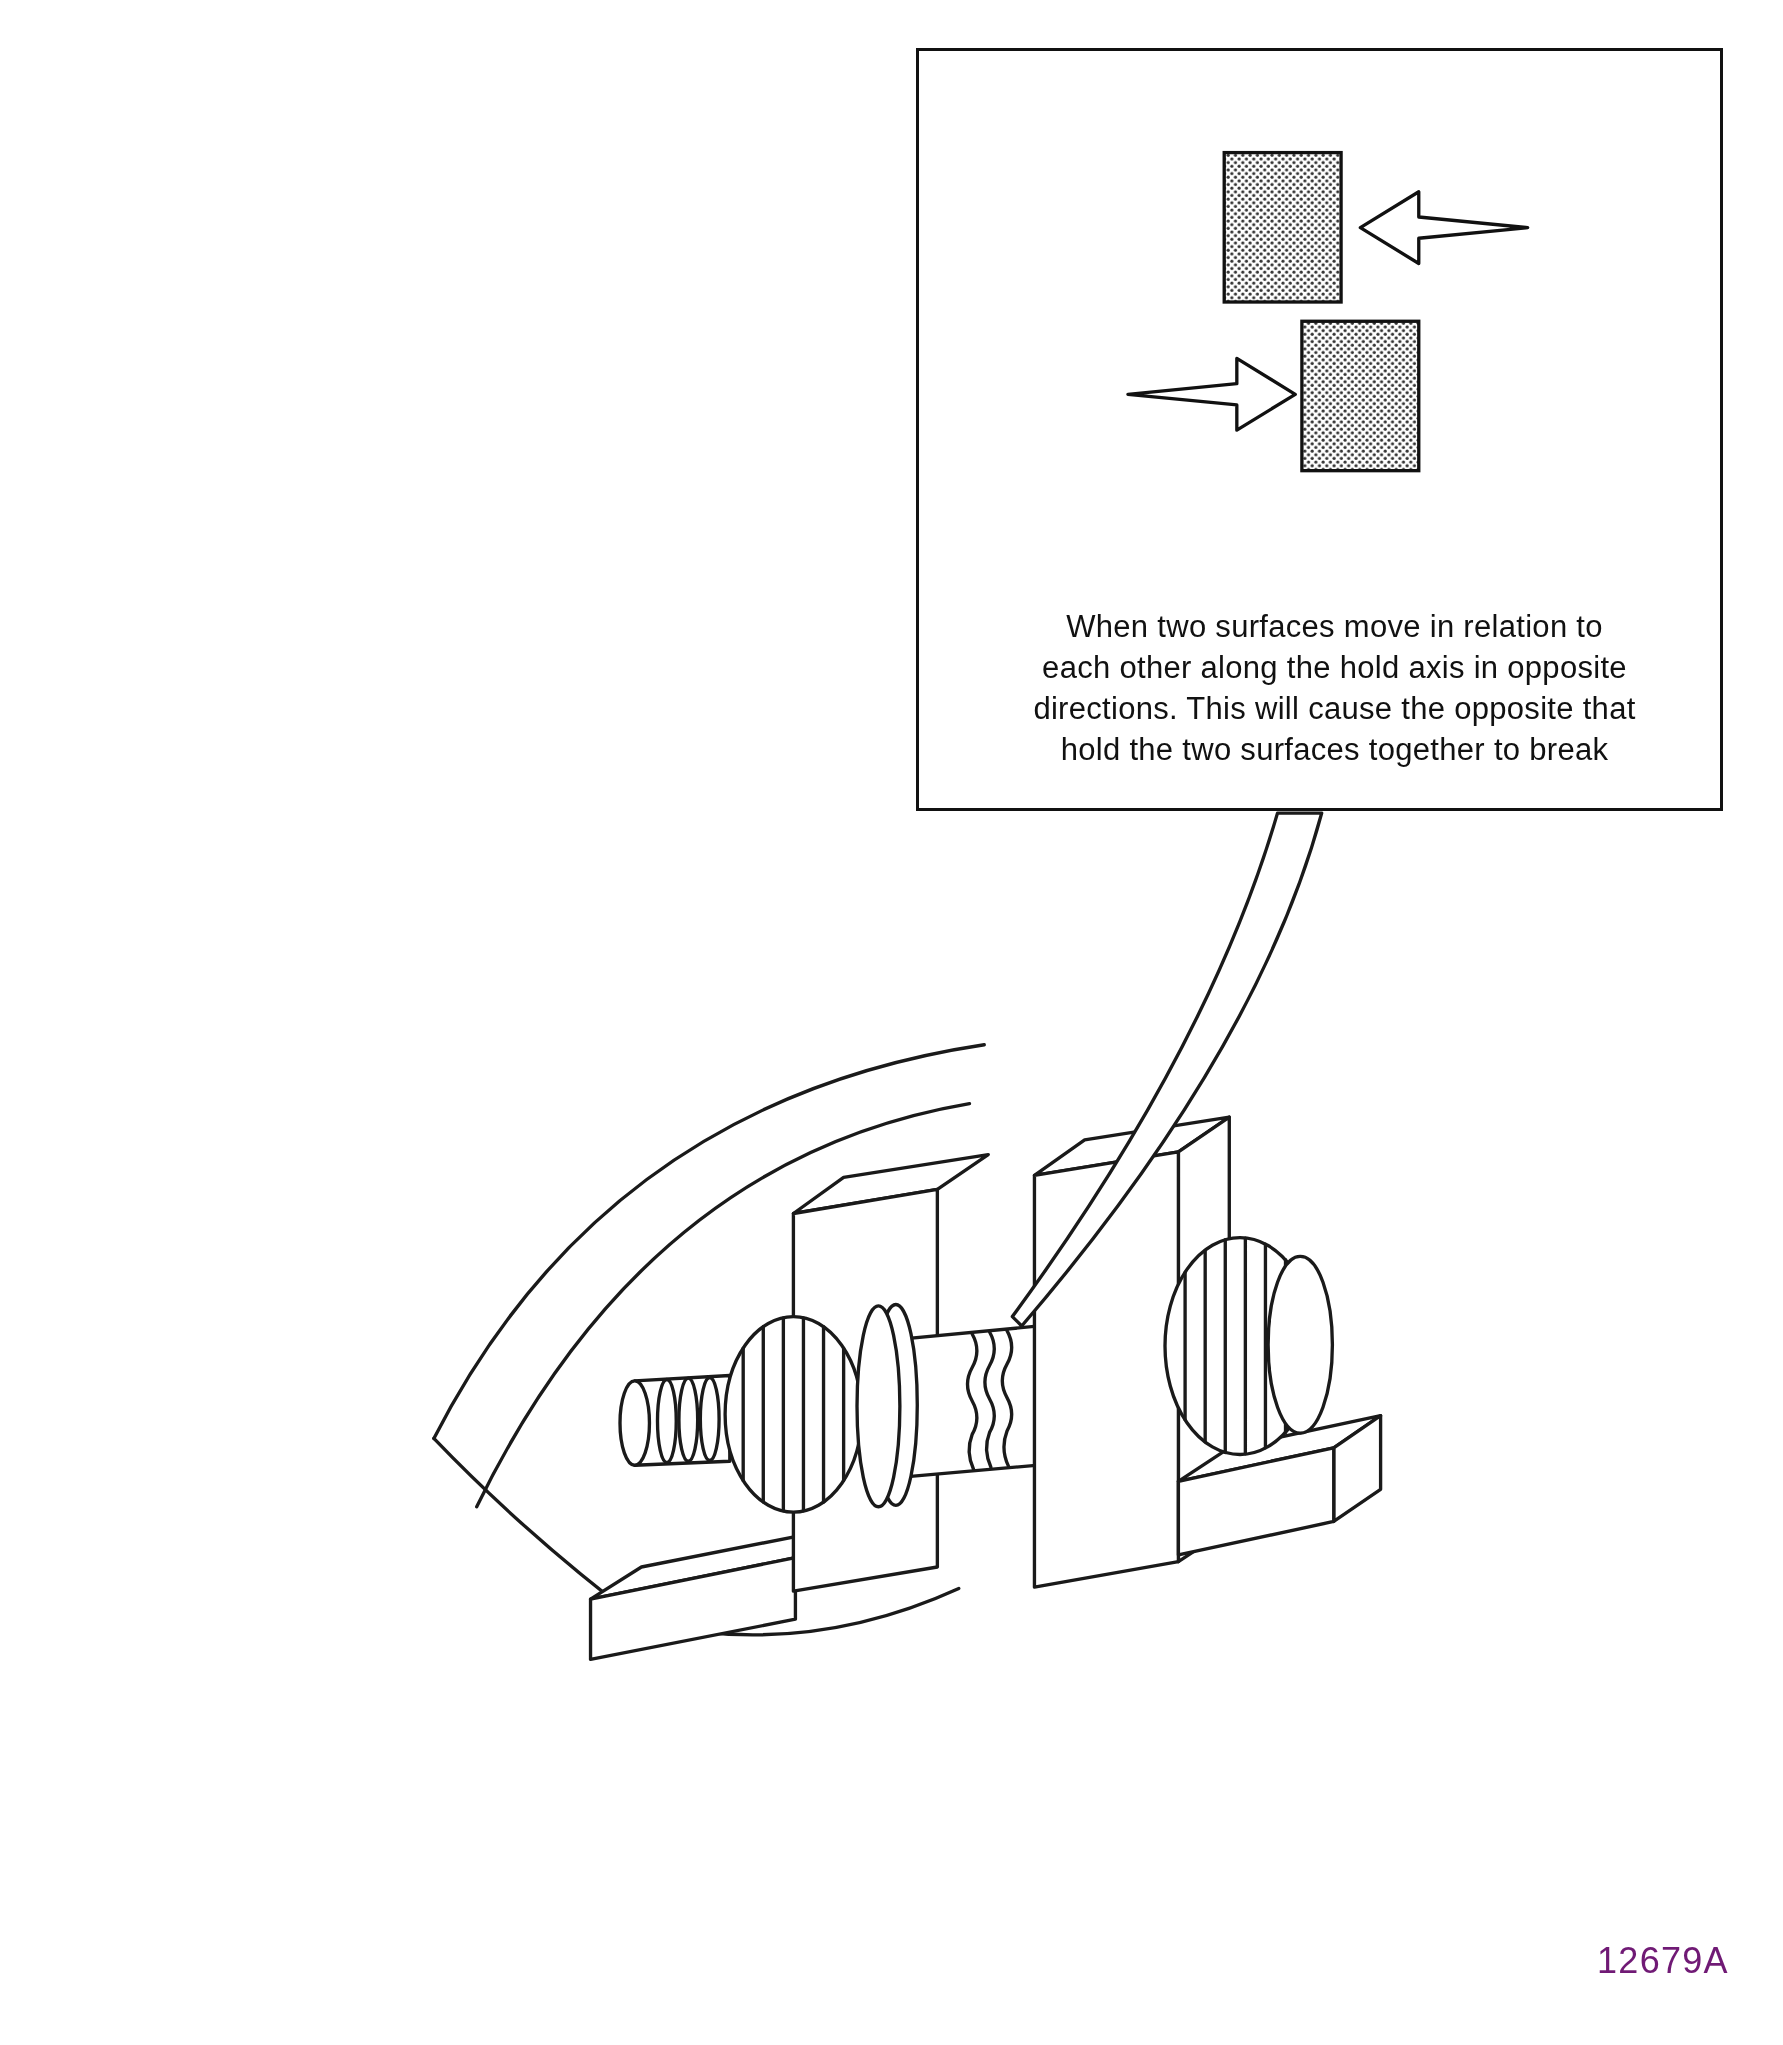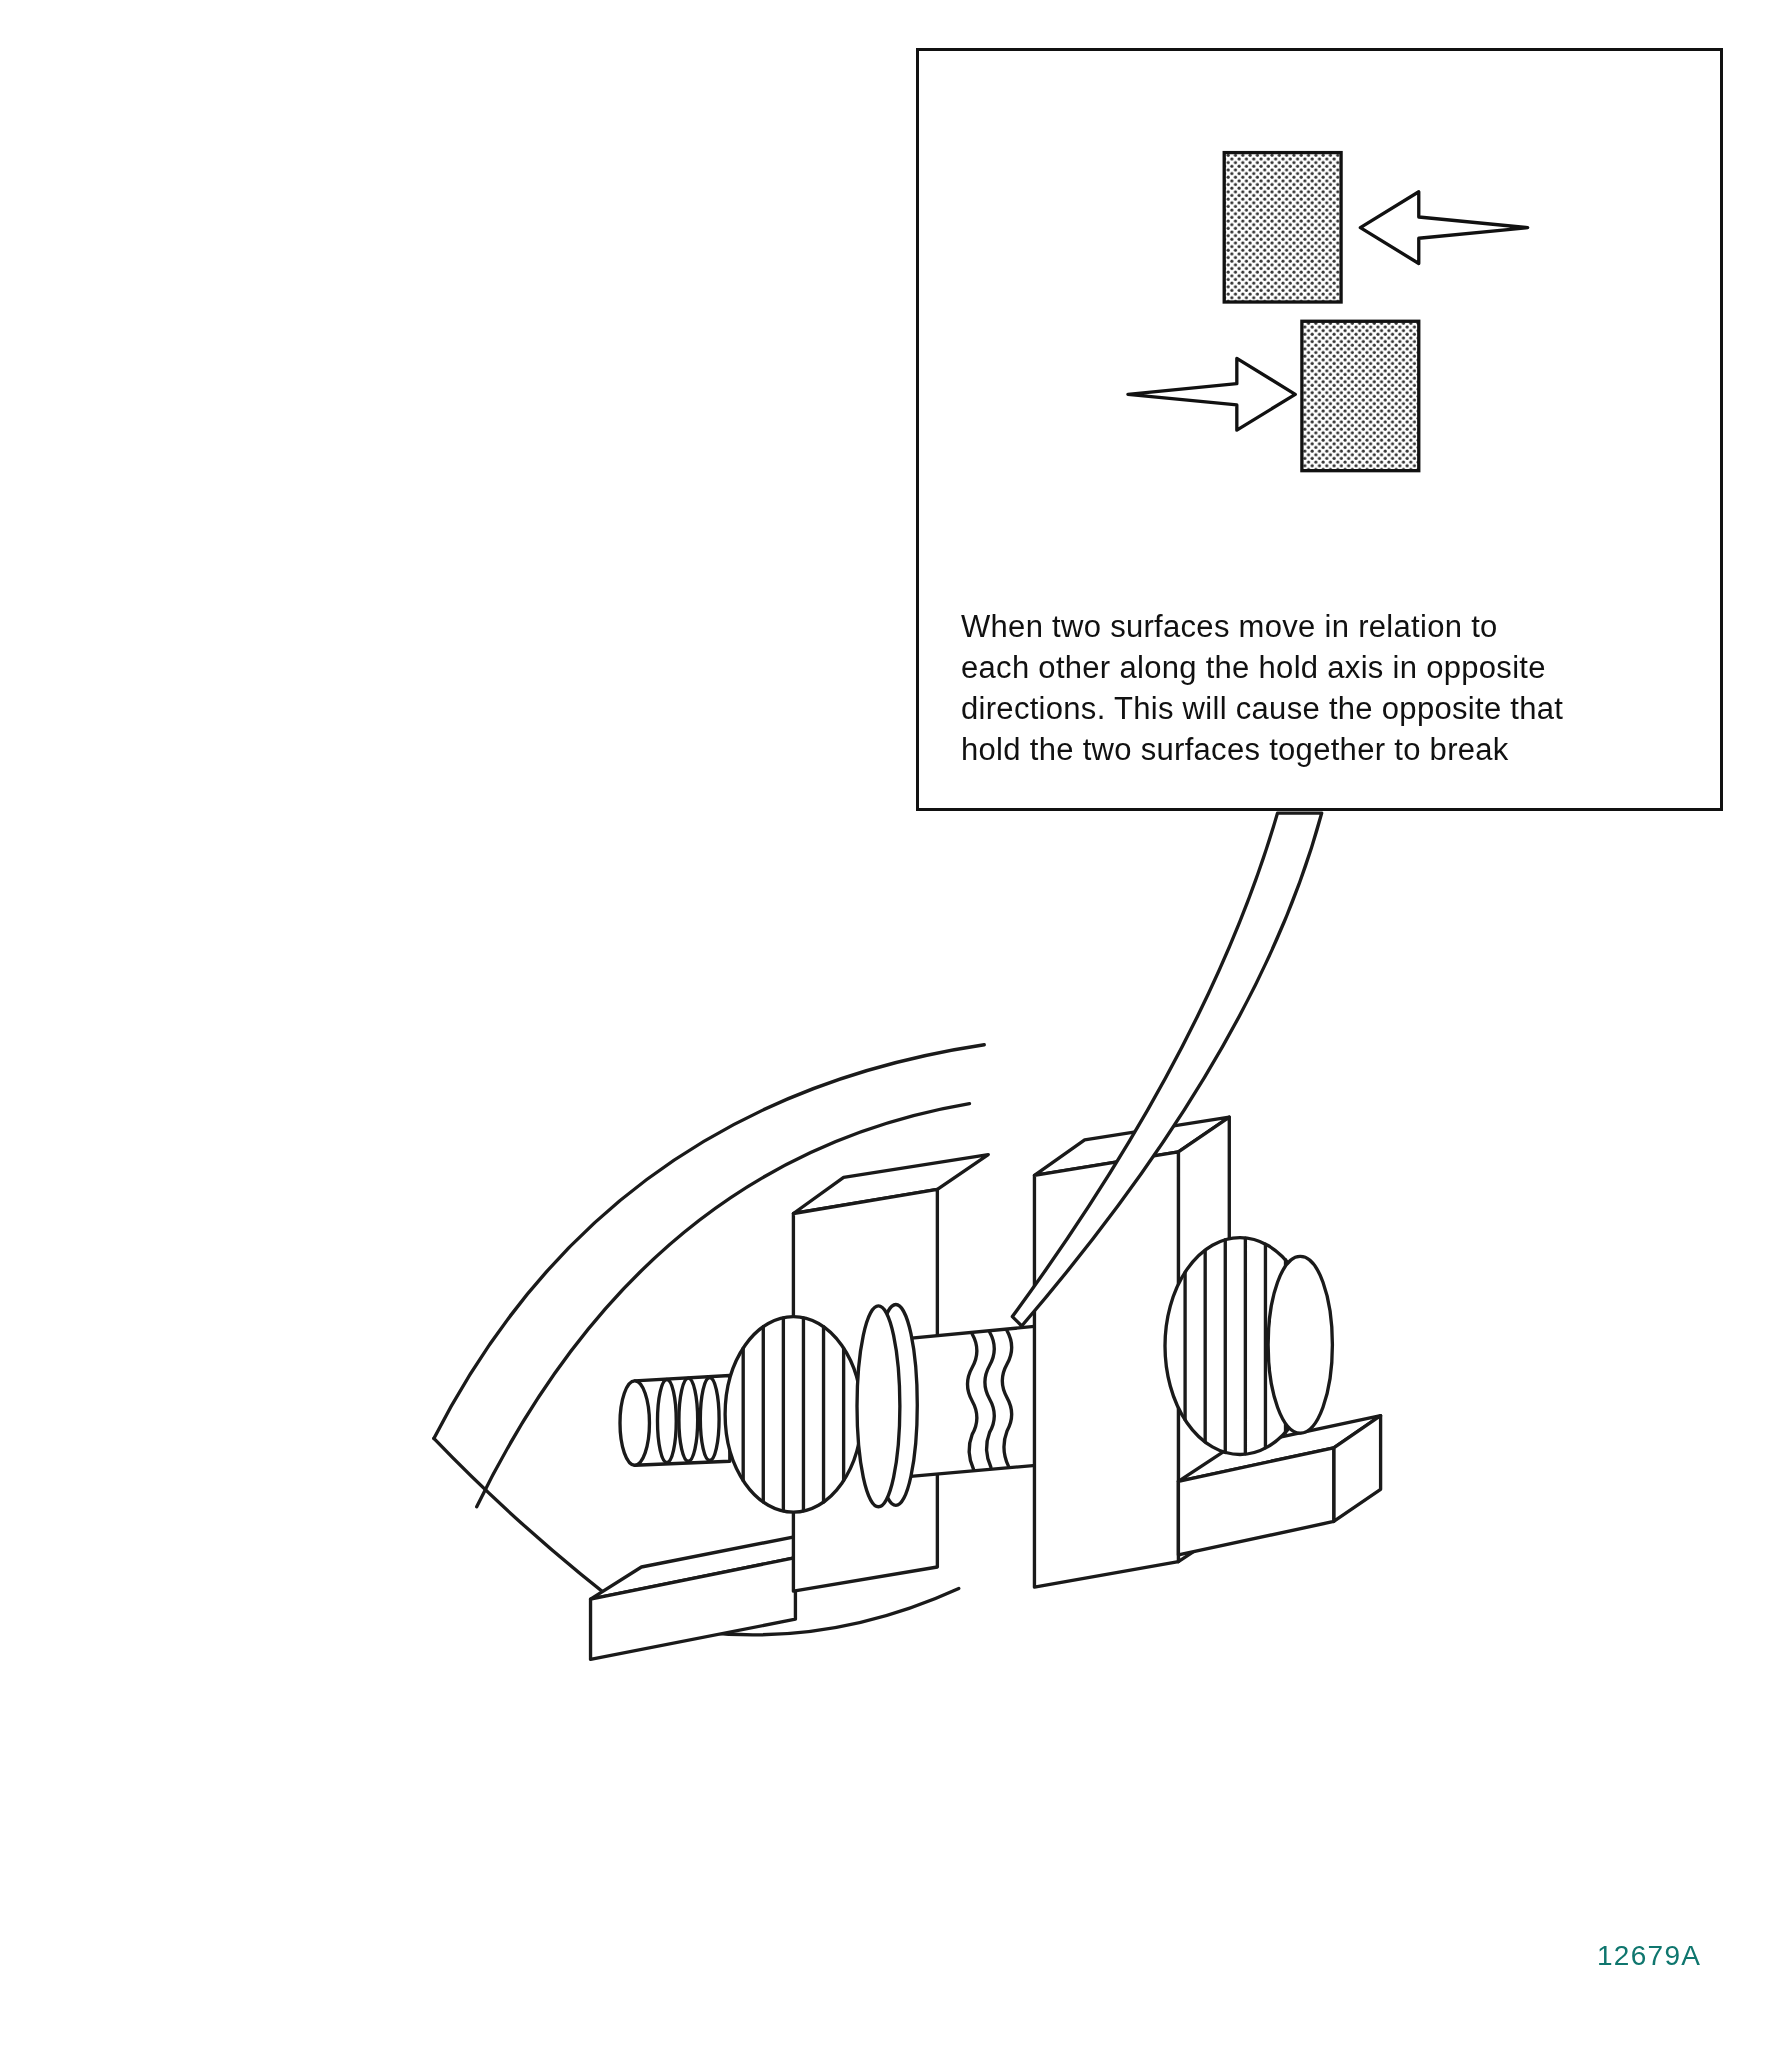--- a/index.html
+++ b/index.html
@@ -12,40 +12,41 @@
     overflow:hidden;
   }
   
   .callout-box{
     position:absolute;
     left:916px;top:48px;
     width:807px;height:763px;
     border:3.3px solid #111111;
     background:#ffffff;
     box-sizing:border-box;
+    text-align:center;
   }
   .callout-svg{position:absolute;left:0;top:0;width:100%;height:100%;}
   .caption{
     position:absolute;
     left:42px;top:556px;
     width:747px;
     font-size:31px;
     line-height:1.32;
     letter-spacing:0.3px;
     color:#111111;
   }
   .caption .line{white-space:nowrap;}
   
   .artwork{position:absolute;left:0;top:0;width:1783px;height:2046px;}
   .figure-number{
     position:absolute;
     left:1597px;top:1940px;
-    font-size:28px;
+    font-size:36px;
     letter-spacing:1.3px;
-    color:#0f766e;
+    color:#701a75;
   }
   .ink{stroke:#1a1a1a;fill:none;stroke-width:5;stroke-linecap:round;stroke-linejoin:round;}
   .solid{stroke:#1a1a1a;fill:#ffffff;stroke-width:5;stroke-linejoin:round;}
 </style>
 </head>
 <body>
 
 <div class="page">
 
   <svg class="artwork" viewBox="0 0 2663 3055" xmlns="http://www.w3.org/2000/svg">

